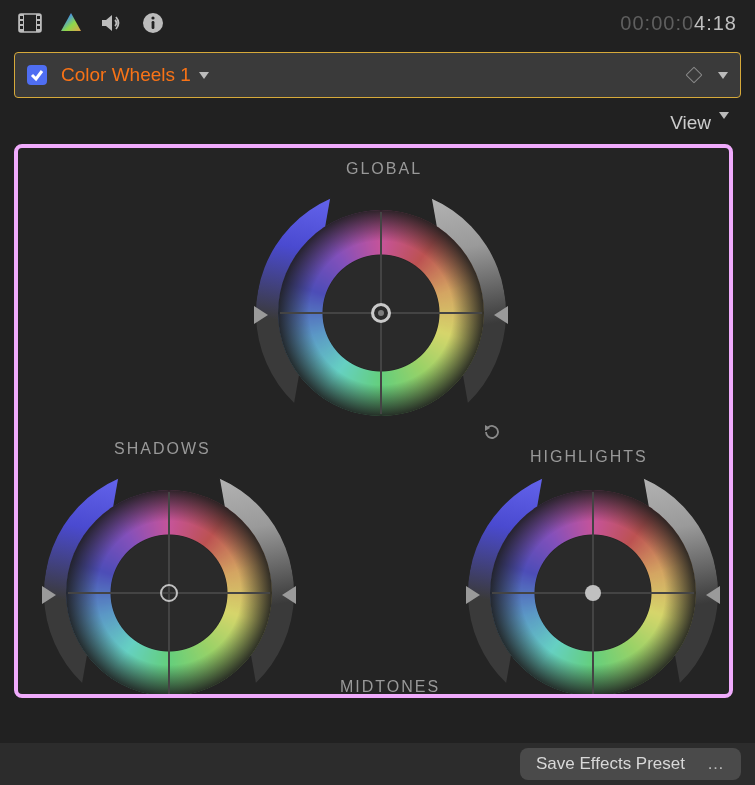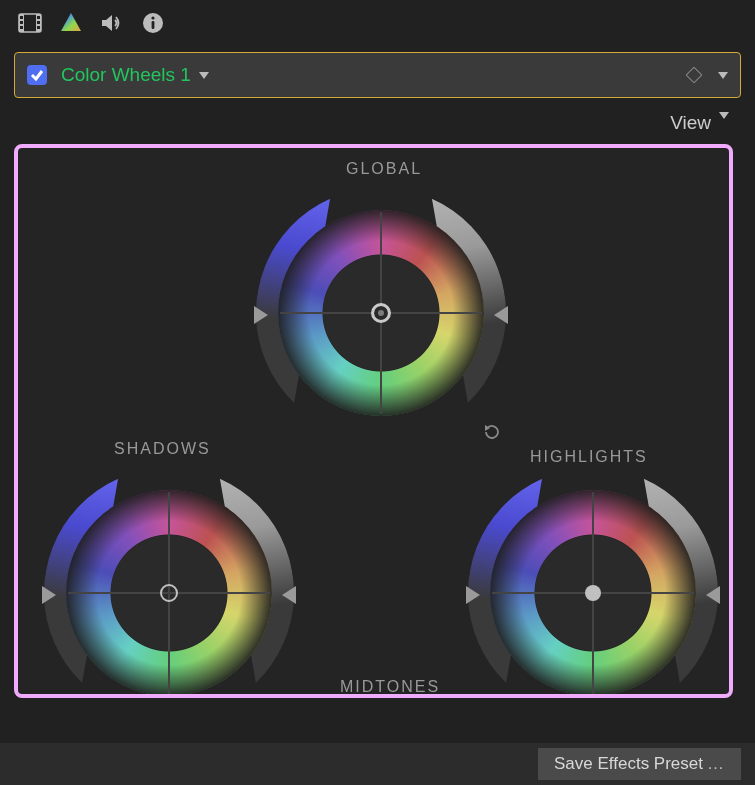--- a/index.html
+++ b/index.html
@@ -53,21 +53,21 @@
   }
   .checkbox {
     width: 20px; height: 20px;
     background: #4f6ef2;
     border-radius: 4px;
     display: flex; align-items: center; justify-content: center;
   }
   .checkbox svg { stroke: #fff; stroke-width: 3; fill:none; }
   .correction-name {
     font-size: 19px;
-    color: #22c55e;
+    color: #f97316;
     display: flex; align-items: center; gap: 8px;
     cursor: default;
   }
   .chev { width:0; height:0; border-left:5px solid transparent; border-right:5px solid transparent; border-top:7px solid #bbb; }
   .strip-right { margin-left:auto; display:flex; align-items:center; gap:18px; }
   .diamond { width:12px; height:12px; border:1.5px solid #888; transform: rotate(45deg); border-radius:1px;}
 
   
   .view-row {
     display:flex; justify-content:flex-end; align-items:flex-start;
@@ -178,22 +178,22 @@
     background:#2c2c2c;
     display:flex; justify-content:flex-end; align-items:center;
     padding-right:14px;
   }
   .footer button{
     background:#4a4a4a;
     border:none;
     color:#d8d8d8;
     font-size:17px;
     padding:6px 16px;
-    border-radius:0;
-    display:flex; align-items:center; gap:4px;
+    border-radius:8px;
+    display:flex; align-items:center; gap:22px;
   }
   .ellipsis{ letter-spacing:1px; color:#bbb;}
 </style>
 </head>
 <body>
 
 <div class="toolbar">
   <div class="left">
     <span class="icon-btn">
       <svg width="24" height="20">
@@ -227,20 +227,23 @@
           <path d="M16 4 q5 6 0 12 M15 7 q3 3 0 6" fill="none" stroke="#bcbcbc" stroke-width="1.8"></path>
         </svg>
     </span>
     <span class="icon-btn">
       <svg width="22" height="22">
           <circle cx="11" cy="11" r="10" fill="#bcbcbc"></circle>
           <circle cx="11" cy="6" r="1.6" fill="#212121"></circle>
           <rect x="9.6" y="9" width="2.8" height="8" rx="1.3" fill="#212121"></rect>
         </svg>
     </span>
+  </div>
+  <div class="timecode">
+    <span>00:00:0</span><span class="tc-bright">4:18</span>
   </div>
 </div>
 
 <div class="correction-strip">
   <div class="checkbox">
     <svg width="14" height="14">
         <polyline points="2,7 6,11 12,3"></polyline>
       </svg>
   </div>
   <div class="correction-name">

